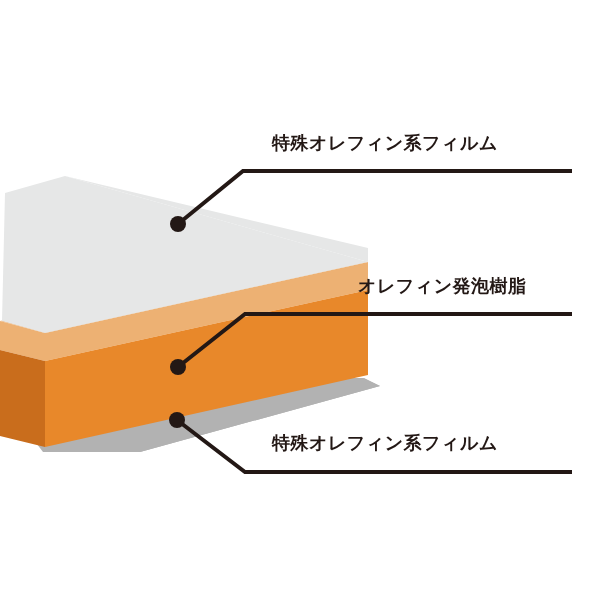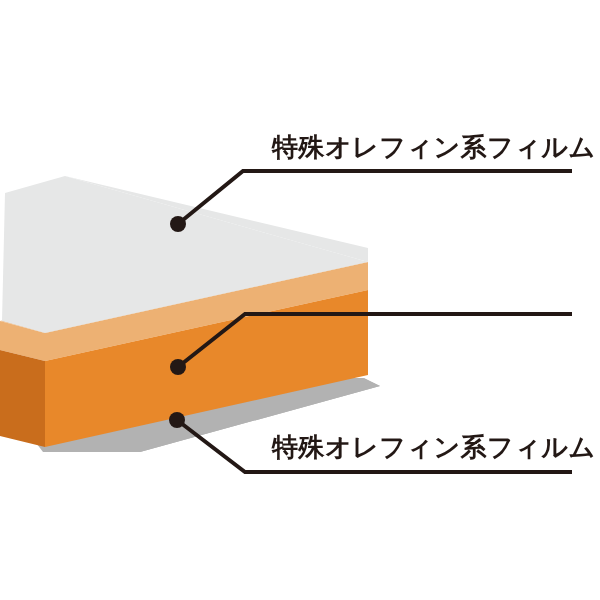--- a/index.html
+++ b/index.html
@@ -25,21 +25,21 @@
     left: 0;
     top: 0;
     width: 600px;
     height: 600px;
     display: block;
   }
   .label {
     position: absolute;
     font-family: "DejaVu Sans", "Liberation Sans", sans-serif;
     font-weight: bold;
-    font-size: 26px;
+    font-size: 18px;
     line-height: 1;
     color: #231815;
     letter-spacing: 0.5px;
     white-space: nowrap;
   }
   #label-top {
     left: 272px;
     top: 134px;
   }
   #label-middle {
@@ -101,16 +101,17 @@
     <g fill="#231815">
       <circle cx="178" cy="224" r="8"></circle>
       <circle cx="178" cy="367" r="8"></circle>
       <circle cx="177" cy="420" r="8"></circle>
     </g>
 
   </svg>
 
   <div class="label" id="label-top">特殊オレフィン系フィルム</div>
 
+  <div class="label" id="label-middle">オレフィン発泡樹脂</div>
 
   <div class="label" id="label-bottom">特殊オレフィン系フィルム</div>
 
 </div>
 
 </body></html>

